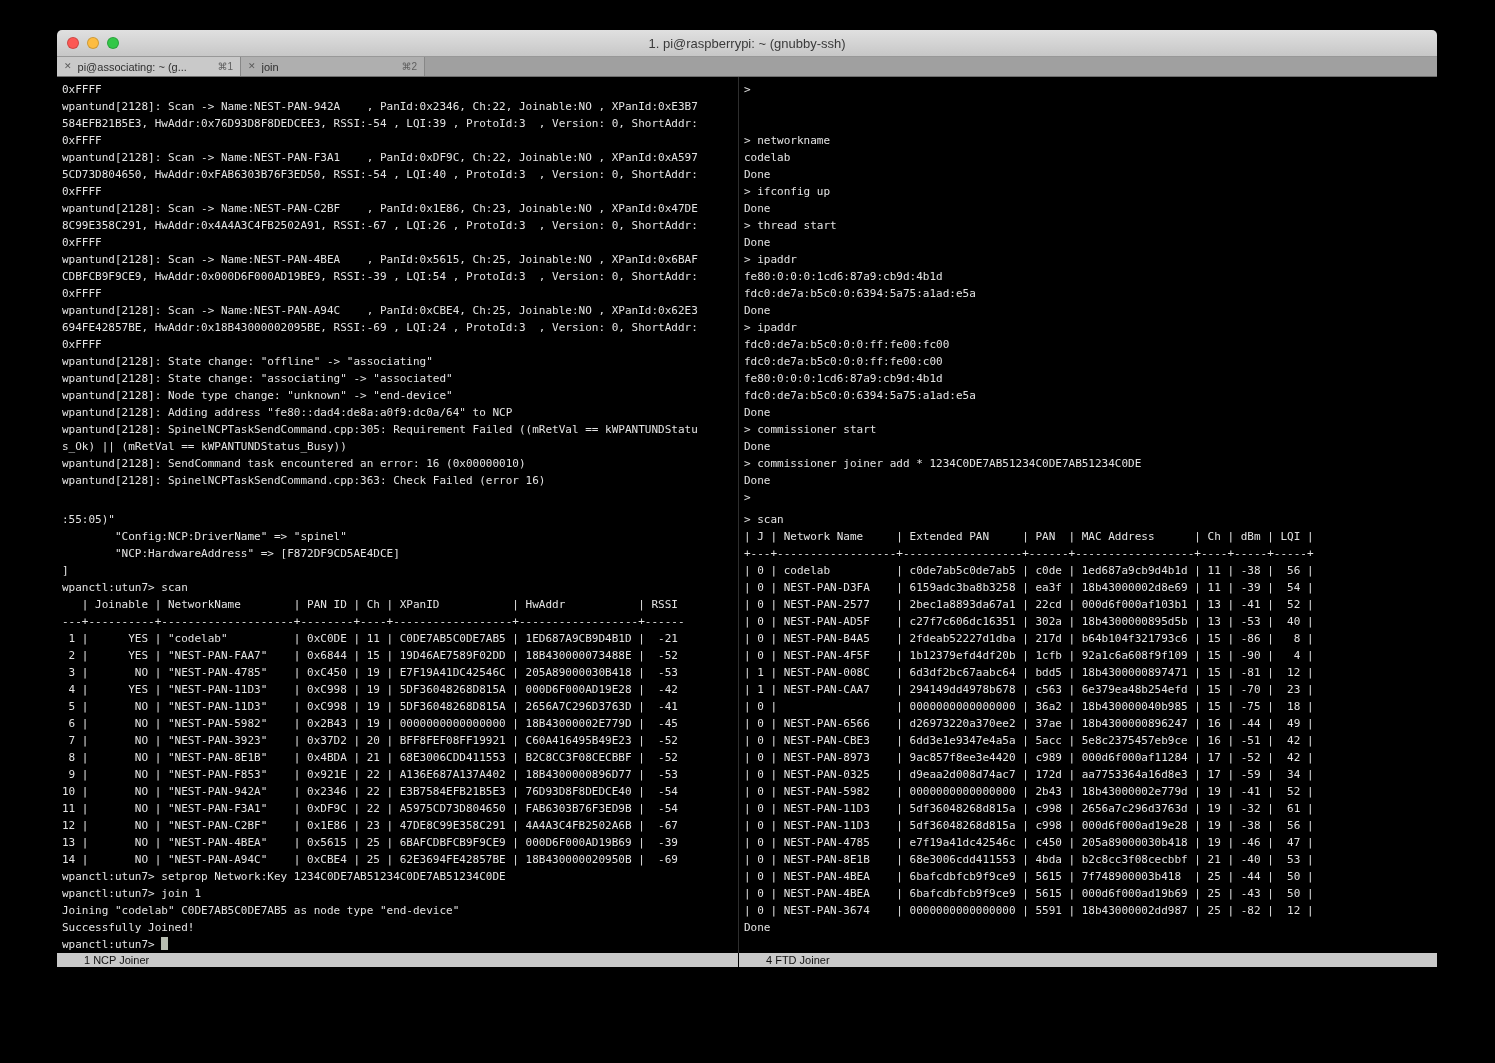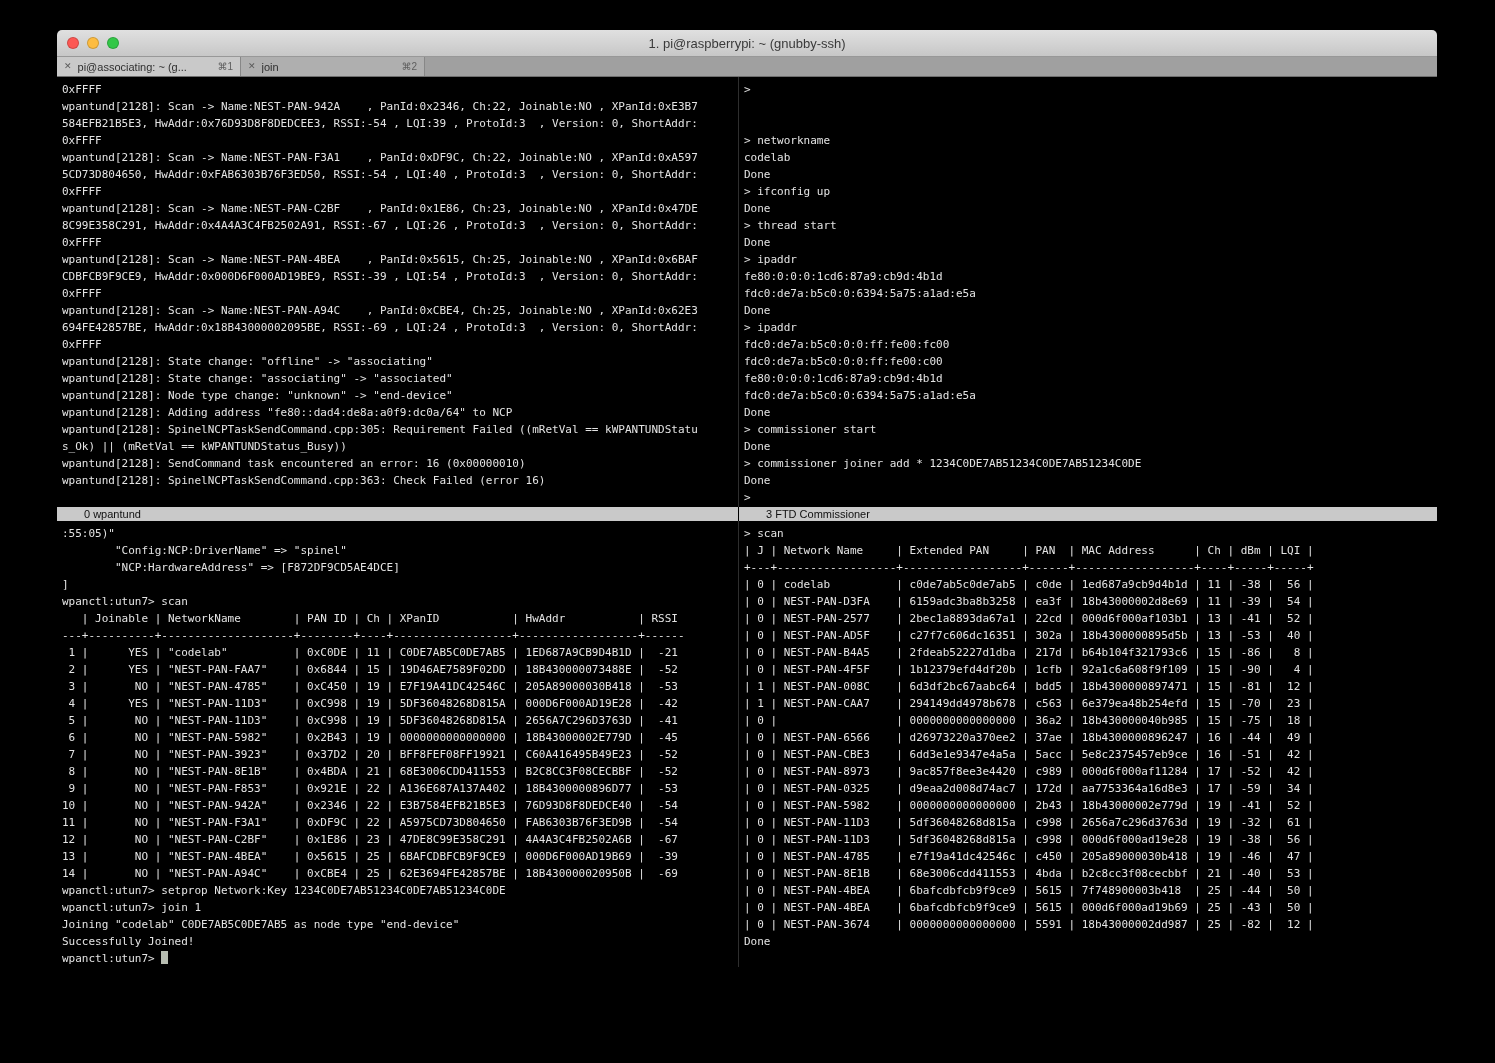--- a/index.html
+++ b/index.html
@@ -130,25 +130,20 @@
 fdc0:de7a:b5c0:0:6394:5a75:a1ad:e5a
 Done
 &gt; commissioner start
 Done
 &gt; commissioner joiner add * 1234C0DE7AB51234C0DE7AB51234C0DE
 Done
 &gt;</pre>
         </div>
       </div>
 
-      <div class="barrow">
-        <div class="panebar lft">0 wpantund</div>
-        <div class="bargap"></div>
-        <div class="panebar rgt">3 FTD Commissioner</div>
-      </div>
 
       <div class="prow bottom">
         <div class="pane lft">
           <pre class="term">:55:05)"
         "Config:NCP:DriverName" =&gt; "spinel"
         "NCP:HardwareAddress" =&gt; [F872DF9CD5AE4DCE]
 ]
 wpanctl:utun7&gt; scan
    | Joinable | NetworkName        | PAN ID | Ch | XPanID           | HwAddr           | RSSI
 ---+----------+--------------------+--------+----+------------------+------------------+------
@@ -195,16 +190,21 @@
 | 0 | NEST-PAN-11D3    | 5df36048268d815a | c998 | 000d6f000ad19e28 | 19 | -38 |  56 |
 | 0 | NEST-PAN-4785    | e7f19a41dc42546c | c450 | 205a89000030b418 | 19 | -46 |  47 |
 | 0 | NEST-PAN-8E1B    | 68e3006cdd411553 | 4bda | b2c8cc3f08cecbbf | 21 | -40 |  53 |
 | 0 | NEST-PAN-4BEA    | 6bafcdbfcb9f9ce9 | 5615 | 7f748900003b418  | 25 | -44 |  50 |
 | 0 | NEST-PAN-4BEA    | 6bafcdbfcb9f9ce9 | 5615 | 000d6f000ad19b69 | 25 | -43 |  50 |
 | 0 | NEST-PAN-3674    | 0000000000000000 | 5591 | 18b43000002dd987 | 25 | -82 |  12 |
 Done</pre>
         </div>
       </div>
 
+      <div class="barrow">
+        <div class="panebar lft">1 NCP Joiner</div>
+        <div class="bargap"></div>
+        <div class="panebar rgt">4 FTD Joiner</div>
+      </div>
 
     </div>
   </div>
 </div>
 
 </body></html>

